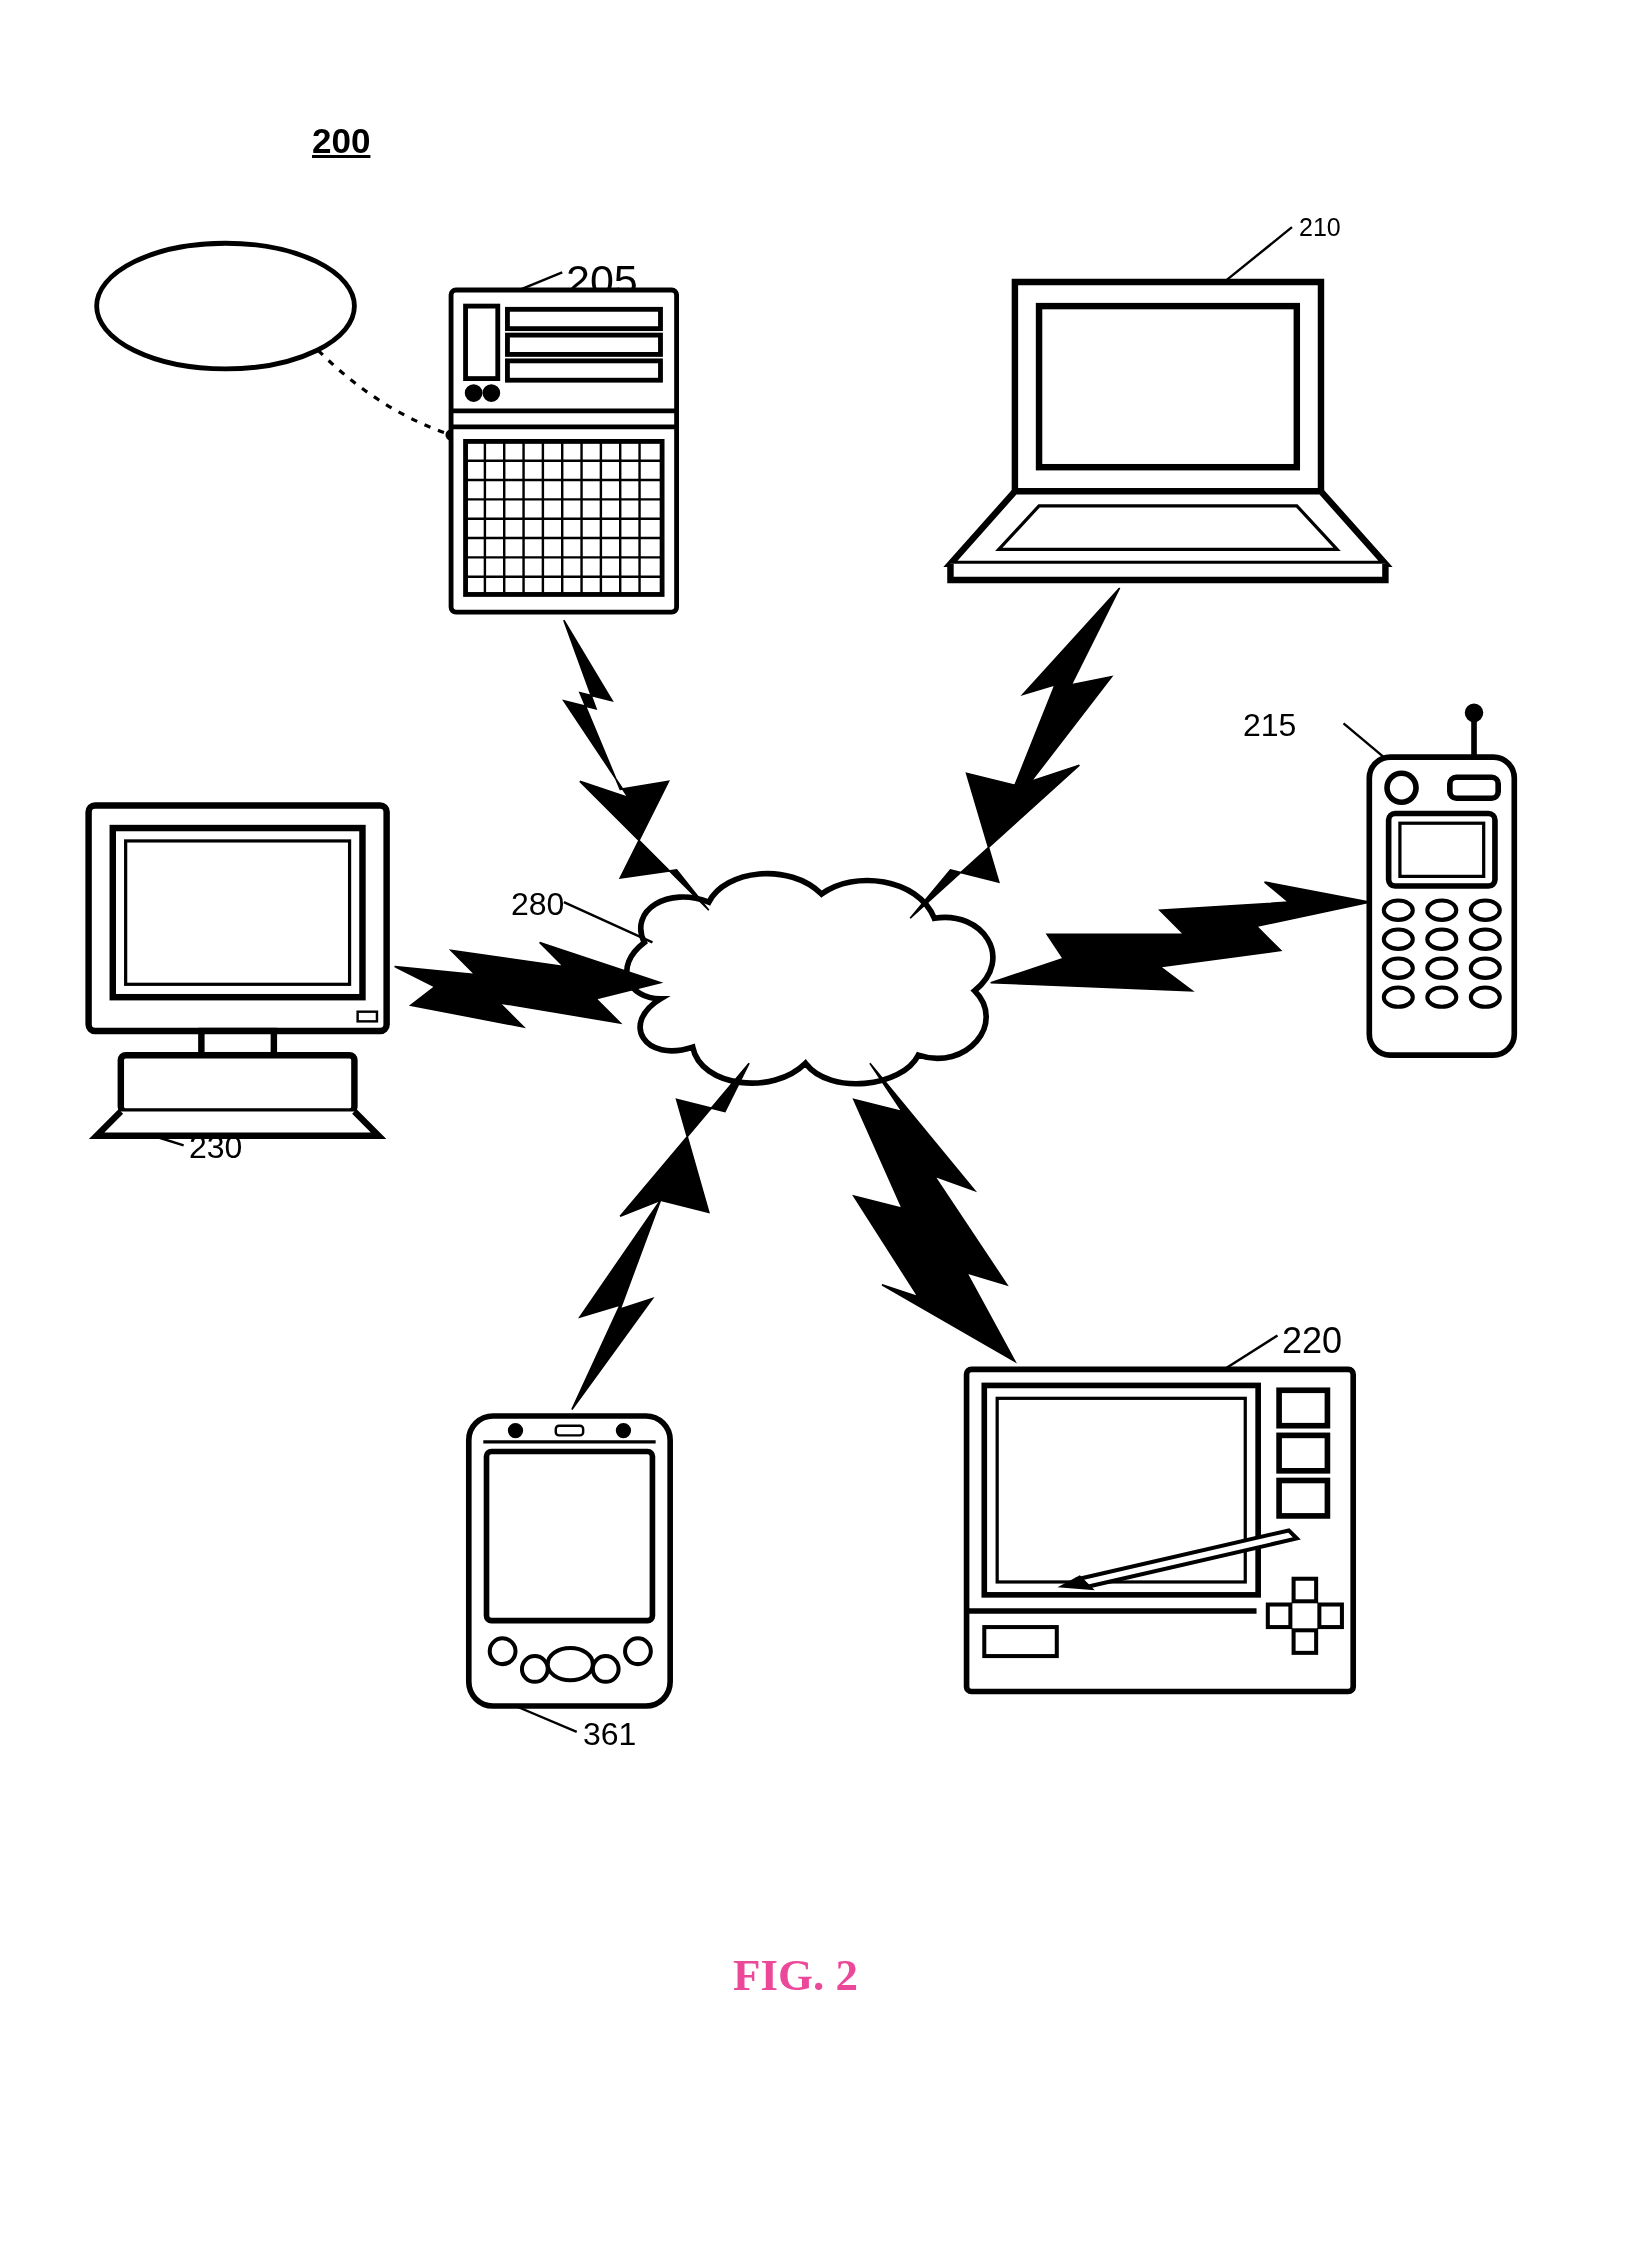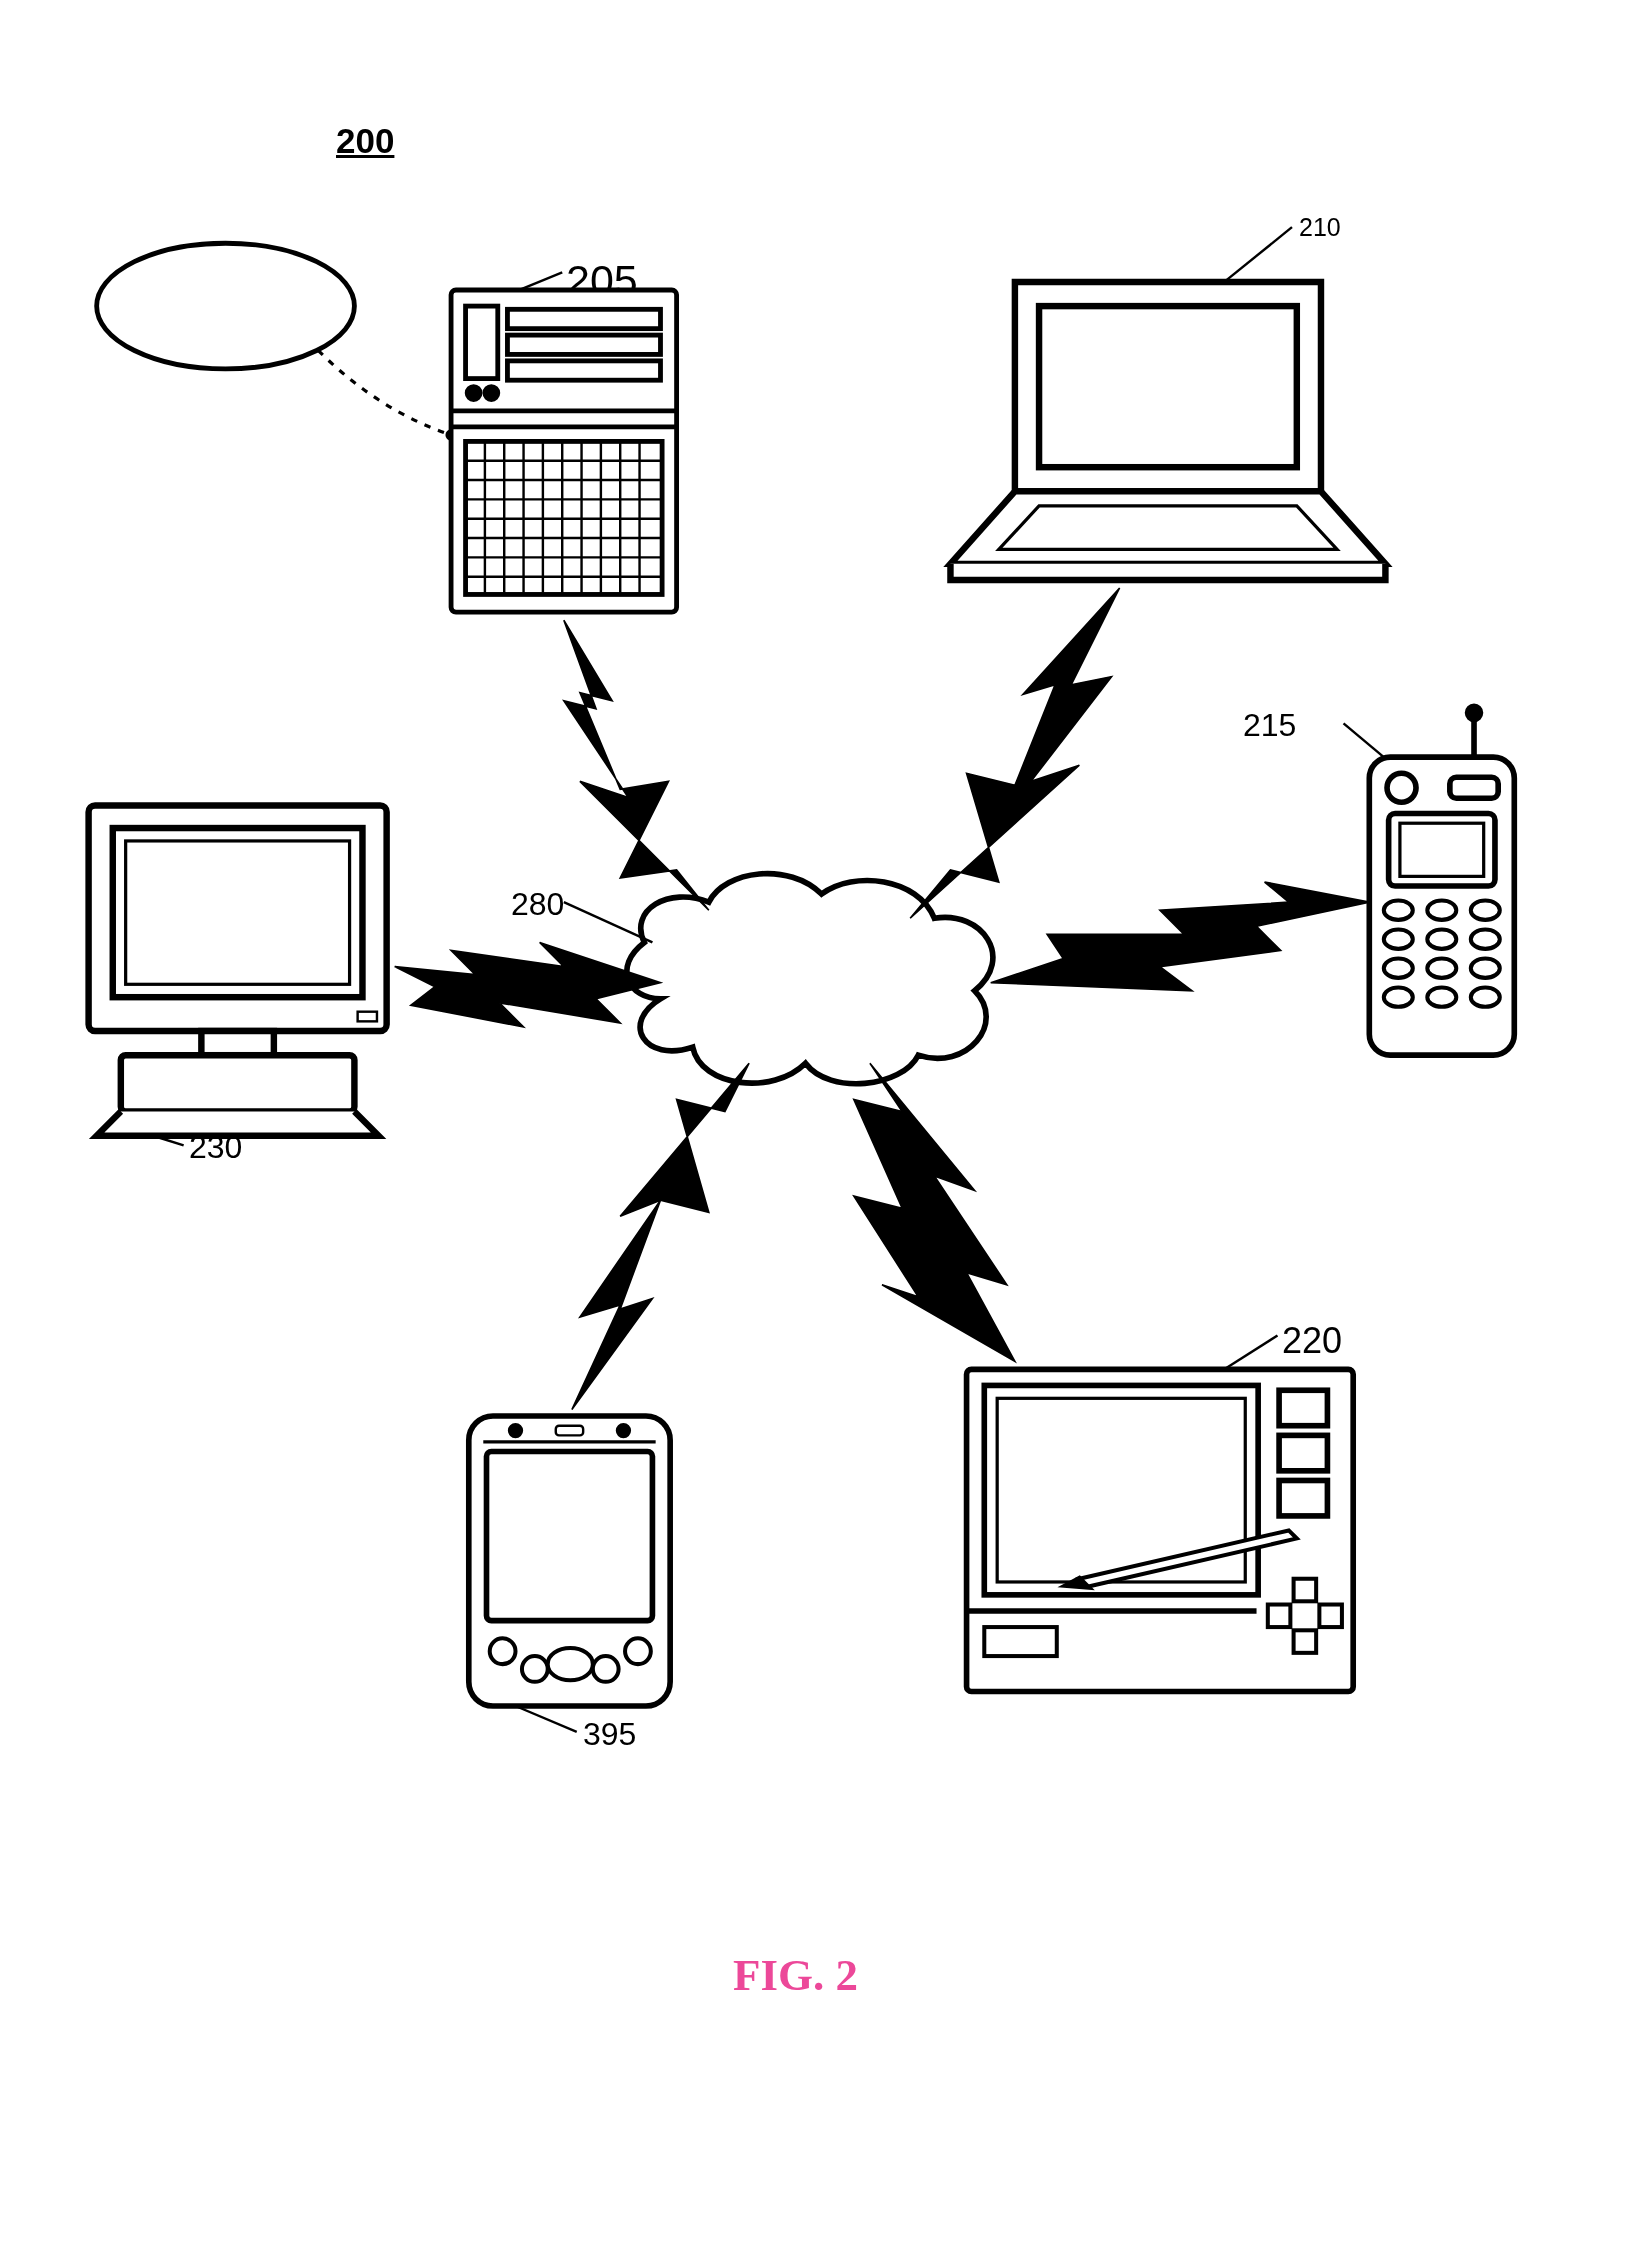--- a/index.html
+++ b/index.html
@@ -30,27 +30,27 @@
     font-size: 45px;
     color: #ec4899;
   }
   svg { position: absolute; top: 0; left: 0; }
 </style>
 </head>
 <body>
 
 <div class="page">
 
-  <div class="label underline" style="left:336px; top:121px; font-size:35px; font-weight:bold;">200</div>
+  <div class="label underline" style="left:312px; top:121px; font-size:35px; font-weight:bold;">200</div>
 
   <div class="label" style="left:566px; top:256px; font-size:43px;">205</div>
   <div class="label" style="left:1299px; top:213px; font-size:25px;">210</div>
   <div class="label" style="left:1243px; top:707px; font-size:32px;">215</div>
   <div class="label" style="left:1282px; top:1320px; font-size:36px;">220</div>
-  <div class="label" style="left:583px; top:1716px; font-size:32px;">395</div>
+  <div class="label" style="left:583px; top:1716px; font-size:32px;">361</div>
   <div class="label" style="left:189px; top:1129px; font-size:32px;text-align:center;">230</div>
   <div class="label" style="left:511px; top:886px; font-size:32px;">280</div>
 
   <div class="label" style="left:135px; top:290px; font-size:29px; font-weight:bold;">Content 250</div>
 
   <div class="label" style="left:686px; top:960px; font-size:27px; font-weight:bold; text-align:center; width:250px; white-space:normal;">Communications</div>
   <div class="label" style="left:686px; top:994px; font-size:27px; font-weight:bold; text-align:center; width:250px; white-space:normal;">Network</div>
 
   <div class="fig-caption" style="left:733px; top:1949px;">FIG. 2</div>
 

